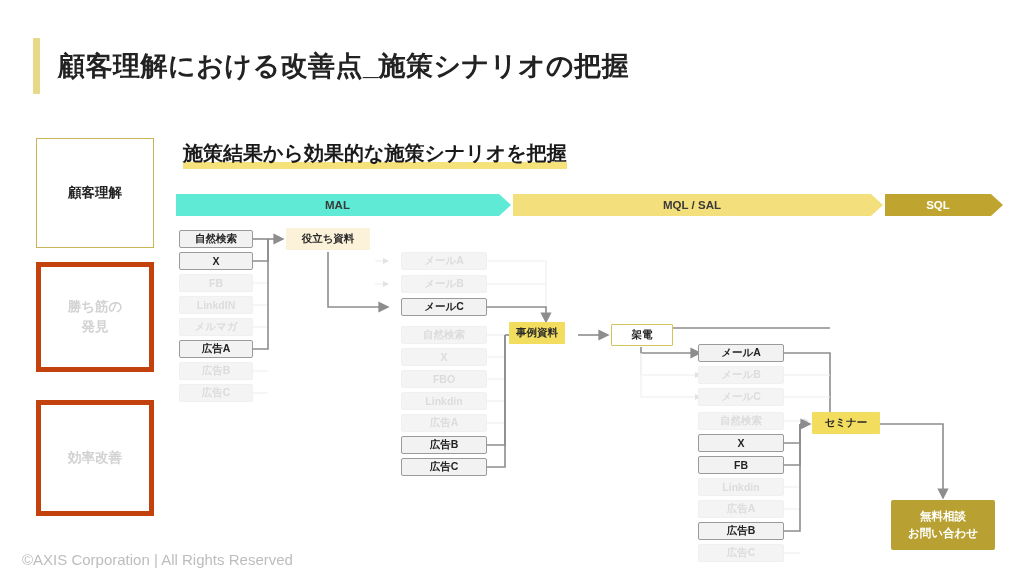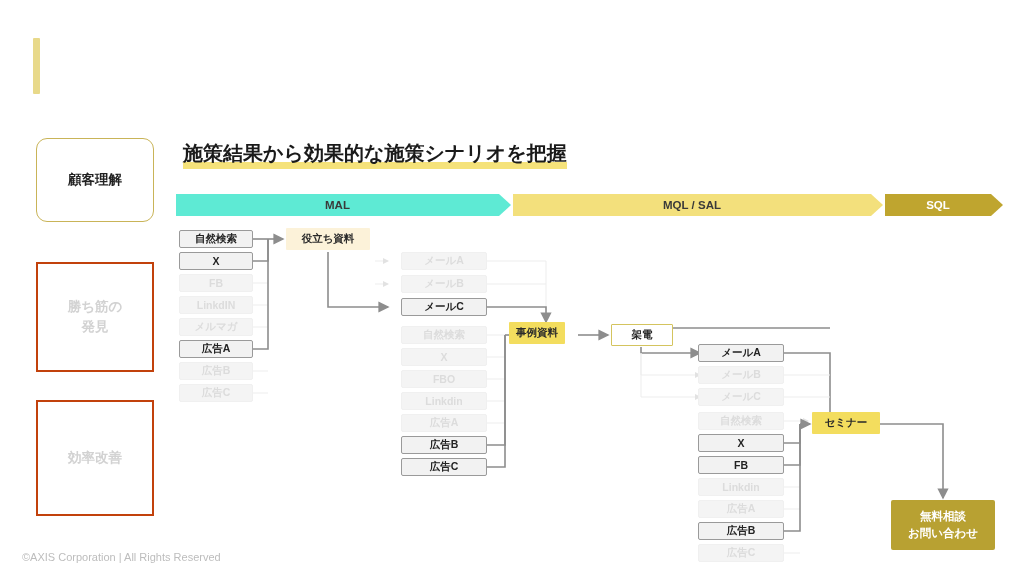--- a/index.html
+++ b/index.html
@@ -26,22 +26,22 @@
 
   
   .side-card {
     position:absolute; left:36px; width:118px;
     display:flex; align-items:center; justify-content:center;
     text-align:center; box-sizing:border-box;
     font-size:13.5px; line-height:1.45;
     background:#fff;
   }
   .side-card.active { border:1.6px solid #c9b458; color:#222; font-weight:700; }
-  .side-card.dim    { border:2px solid #c2410c;  color:#d2d2d2; font-weight:700; }
-  #side-1 { top:138px; height:84px;border-radius:11px; }
+  .side-card.dim    { border:5px solid #c2410c;  color:#d2d2d2; font-weight:700; }
+  #side-1 { top:138px; height:110px; }
   #side-2 { top:262px; height:110px; }
   #side-3 { top:400px; height:116px; }
 
   
   #subtitle {
     position:absolute; left:183px; top:140px;
     font-size:20px; font-weight:700; color:#1a1a1a;
     white-space:nowrap;
     padding-bottom:2px;
     background-image:linear-gradient(#f5e27a,#f5e27a);
@@ -83,28 +83,29 @@
     background:#b8a132; color:#ffffff; font-weight:700;
     border-radius:2px; flex-direction:column; line-height:1.5; font-size:11.5px;
   }
 
   
   #wires { position:absolute; left:0; top:0; width:1025px; height:577px; pointer-events:none; }
 
   
   #footer {
     position:absolute; left:22px; top:551px;
-    font-size:11px; color:#bdbdbd;
+    font-size:15px; color:#bdbdbd;
   }
 </style>
 </head>
 <body>
 
 <div id="title-bar">
   <div id="title-accent"></div>
+  <div id="page-title">顧客理解における改善点_施策シナリオの把握</div>
 </div>
 
 <div class="side-card active" id="side-1">
   <span>顧客理解</span>
 </div>
 <div class="side-card dim" id="side-2">
   <span>
     <span>勝ち筋の</span><br>
     <span>発見</span>
   </span>

